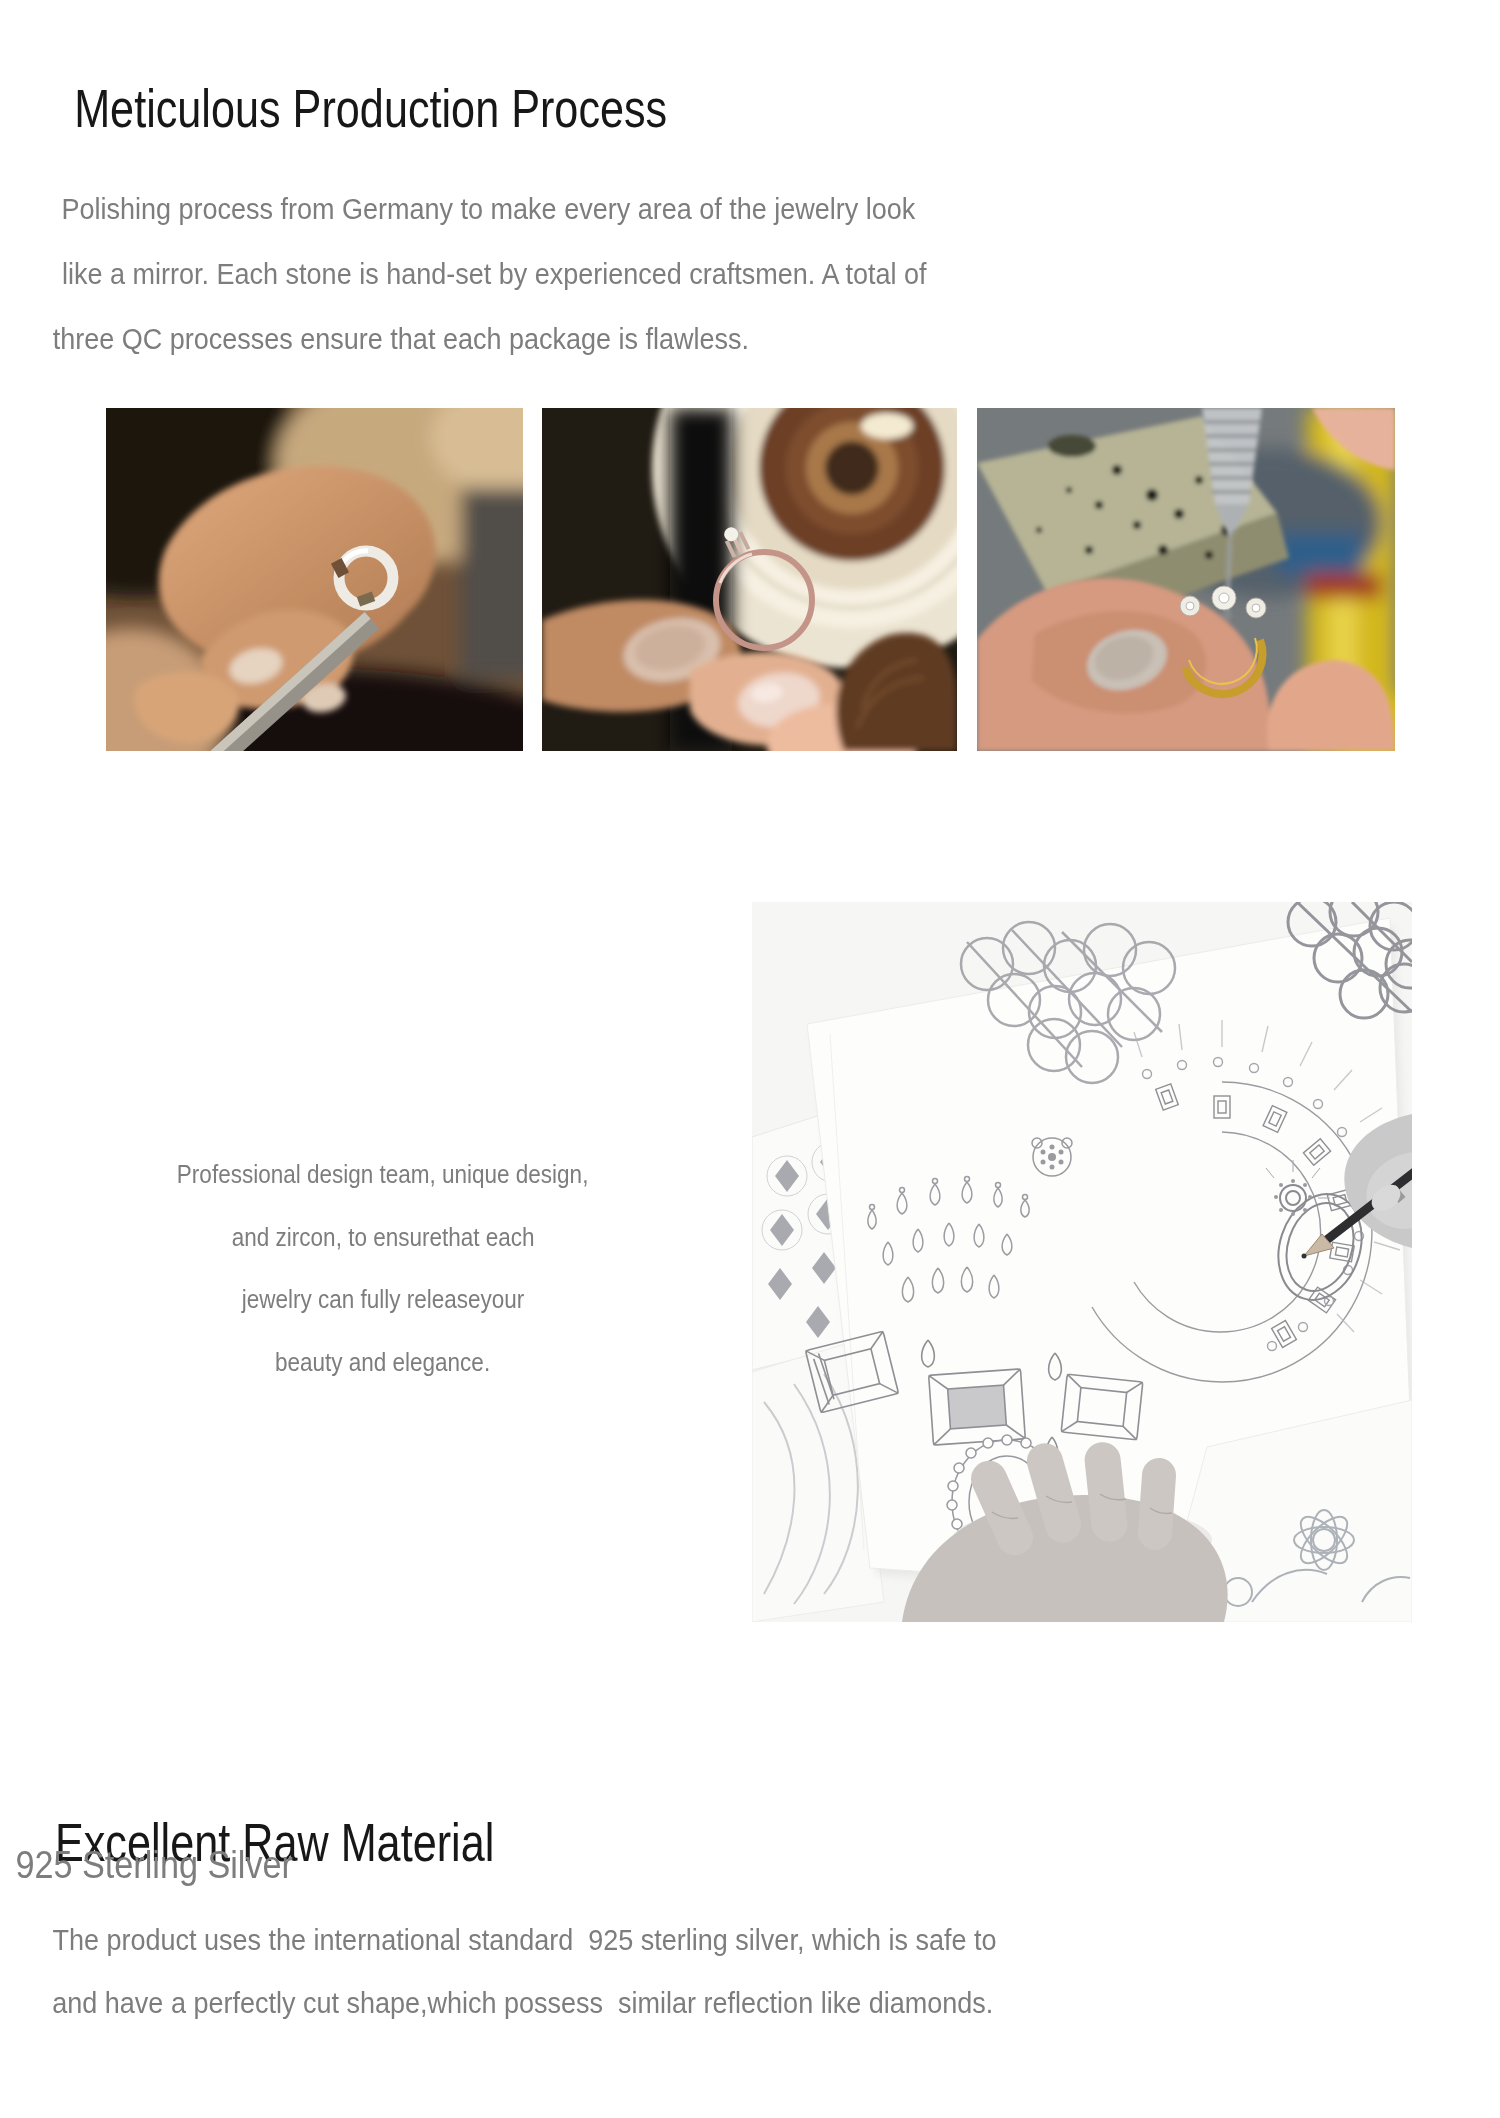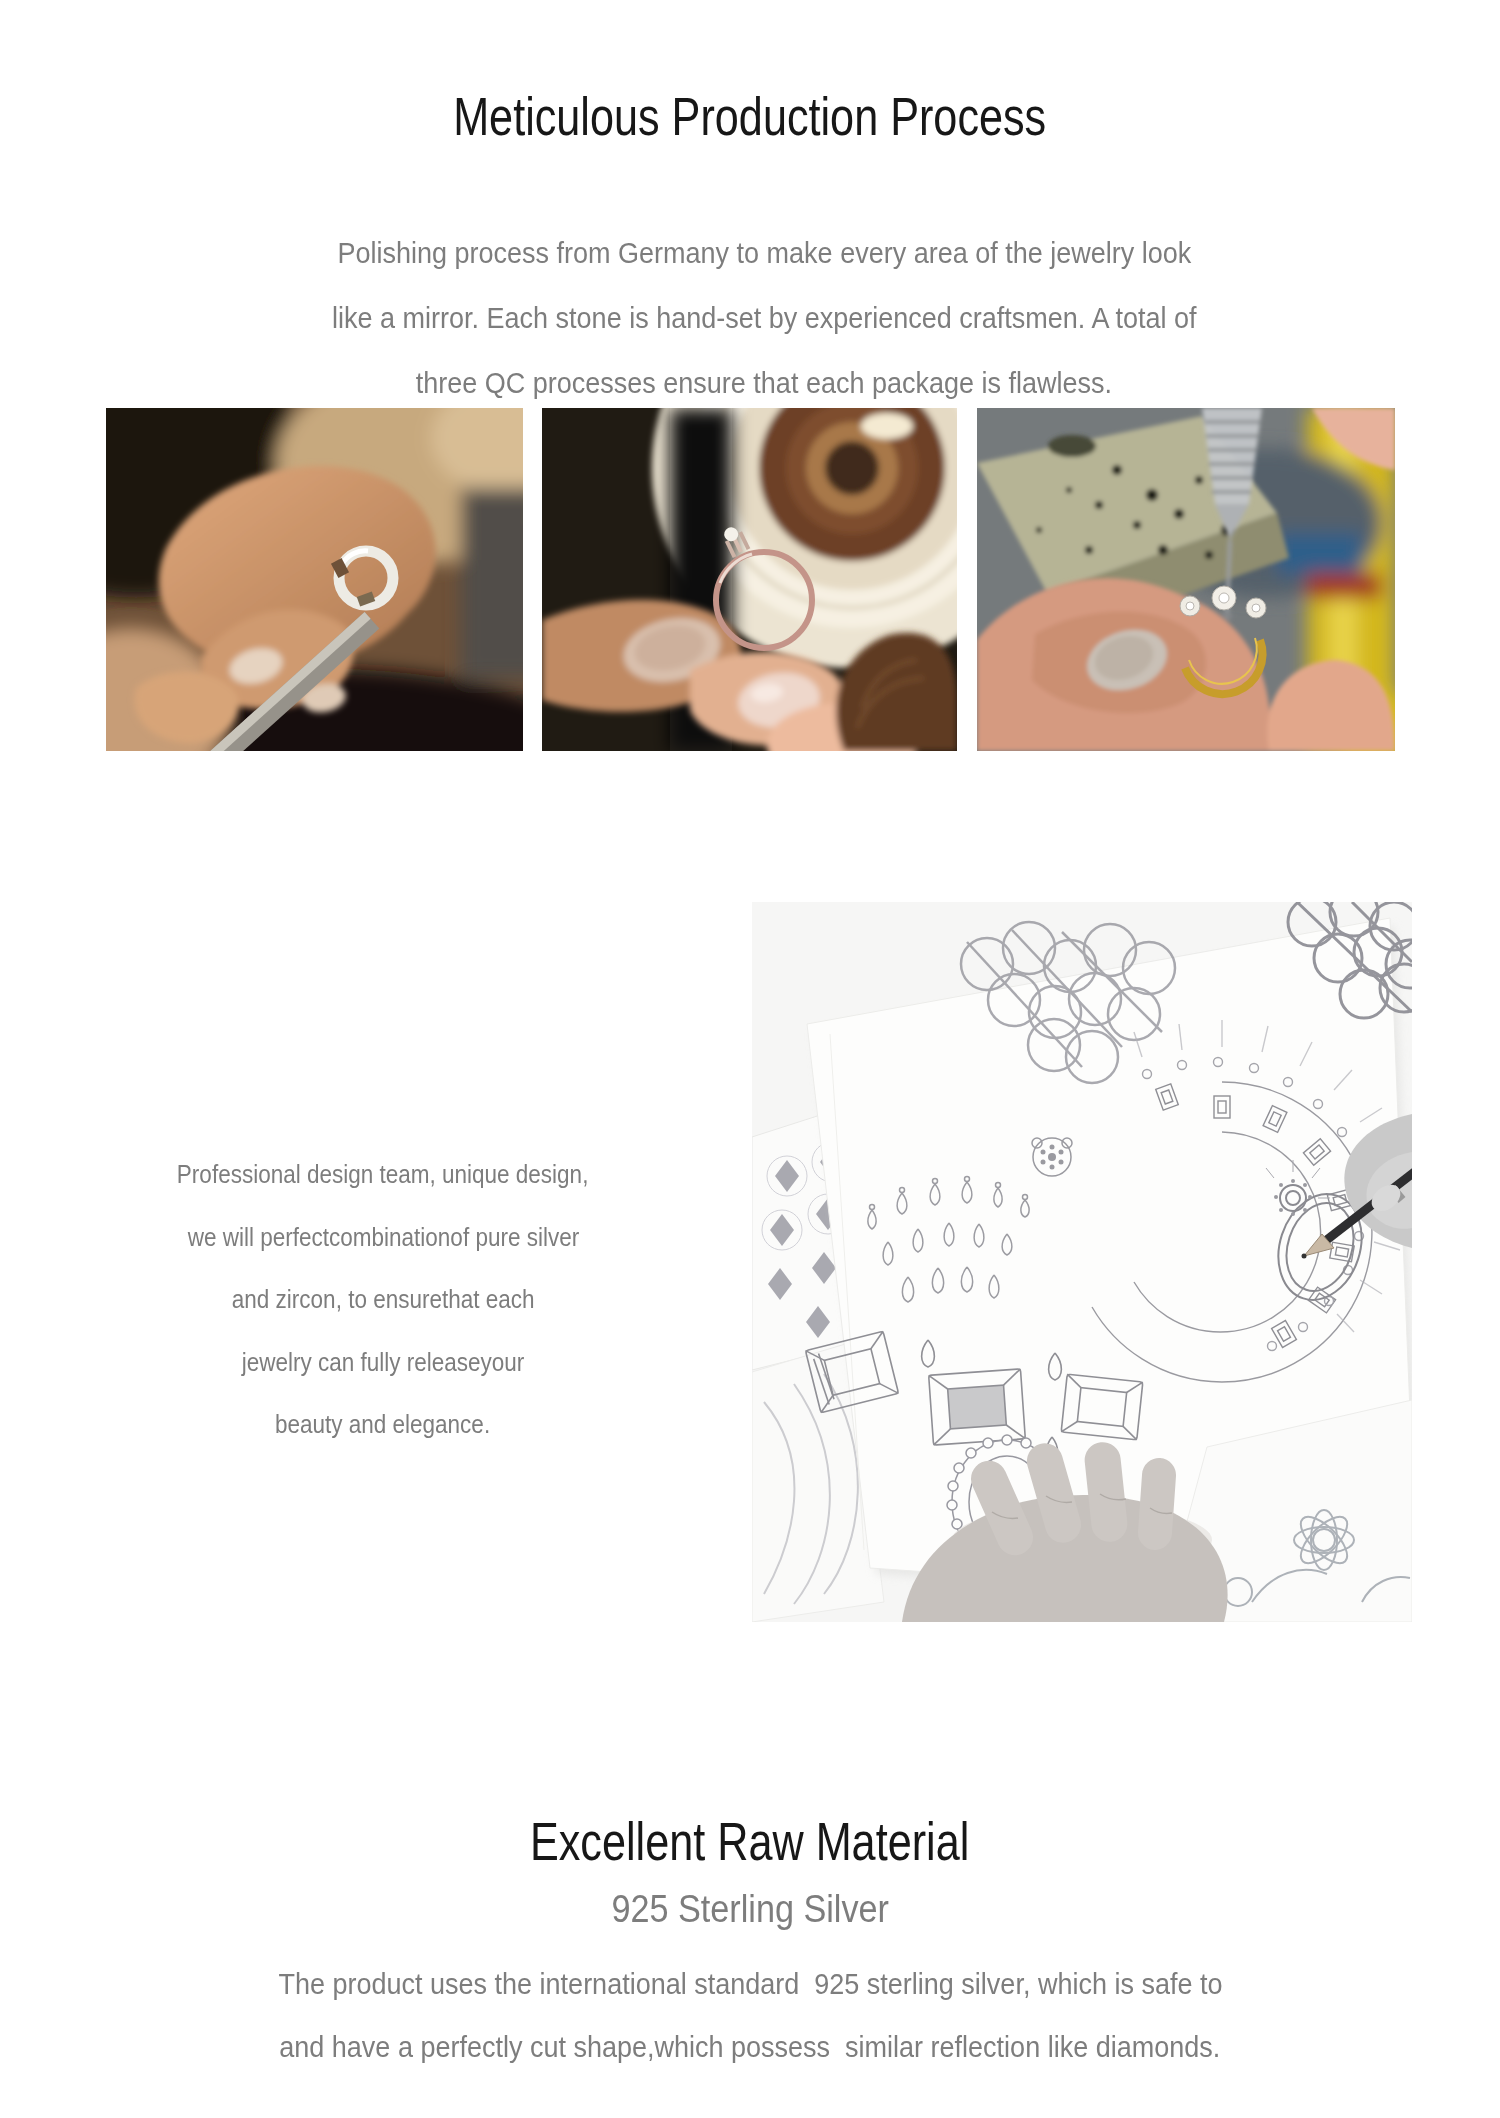--- a/index.html
+++ b/index.html
@@ -1,21 +1,21 @@
 <!DOCTYPE html>
 <html><head>
 <meta charset="utf-8">
 <style>
   html,body{margin:0;padding:0;background:#ffffff;}
   #canvas{
     position:relative;width:1500px;height:2118px;margin:0 auto;
     background:#ffffff;overflow:hidden;
     font-family:"Liberation Sans", sans-serif;
   }
-  .abs{position:absolute;left:0;width:100%;text-align:center;margin-top:44px;}
+  .abs{position:absolute;left:0;width:100%;text-align:left;}
   .t-main{font-size:54px;line-height:60px;color:#171717;font-weight:400;}
   .body-ln{font-size:30px;line-height:65px;color:#7d7d7d;}
   .sx{display:inline-block;white-space:pre;transform:scaleX(0.80);transform-origin:50% 50%;}
   .sb{display:inline-block;white-space:pre;transform:scaleX(0.90);transform-origin:50% 50%;}
   .para1 .ln{height:65px;line-height:65px;}
   .col-left{position:absolute;left:80px;top:1143px;width:606px;text-align:center;}
   .col-left .ln{height:62.5px;line-height:62.5px;font-size:25px;color:#7d7d7d;}
   .col-title{position:absolute;left:80px;top:1058px;width:606px;text-align:center;}
   .para3 .ln{height:63px;line-height:63px;}
   figure{margin:0;padding:0;position:absolute;}
@@ -200,21 +200,20 @@
             <circle r="10" fill="#efece4" stroke="#b0ada6"></circle>
             <circle r="4" fill="#ffffff" stroke="#a9a6a0" stroke-width="0.8"></circle>
           </g>
       </g>
     </svg>
   </figure>
 
 
   <div class="col-left">
     <div class="ln"><span class="sb">Professional design team, unique design,</span></div>
-    <div class="ln"><span class="sb">we will perfectcombinationof pure silver</span></div>
     <div class="ln"><span class="sb">and zircon, to ensurethat each</span></div>
     <div class="ln"><span class="sb">jewelry can fully releaseyour</span></div>
     <div class="ln"><span class="sb">beauty and elegance.</span></div>
   </div>
 
   <figure class="sketch">
     <svg viewBox="0 0 660 720" preserveAspectRatio="none" aria-hidden="true">
       <defs>
         <filter id="b4s" x="-40%" y="-40%" width="180%" height="180%">
             <feGaussianBlur stdDeviation="5"></feGaussianBlur>

